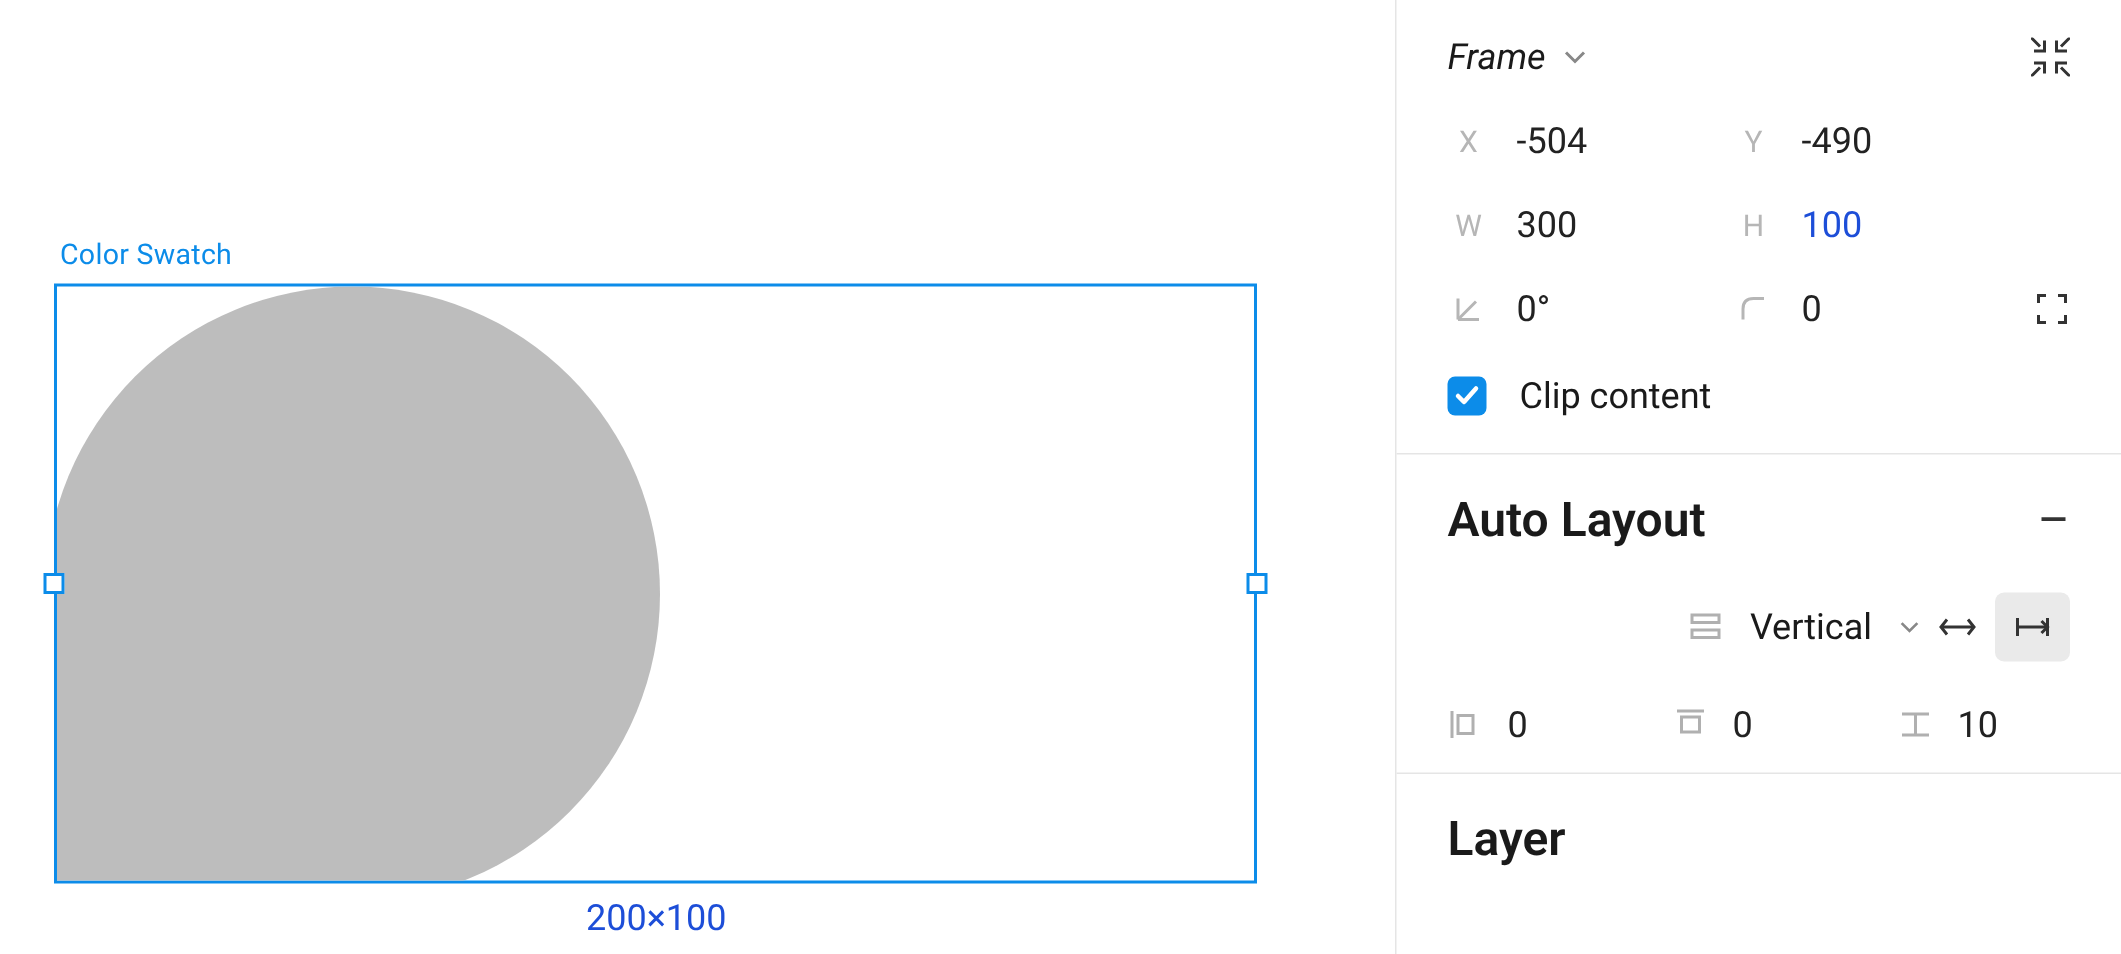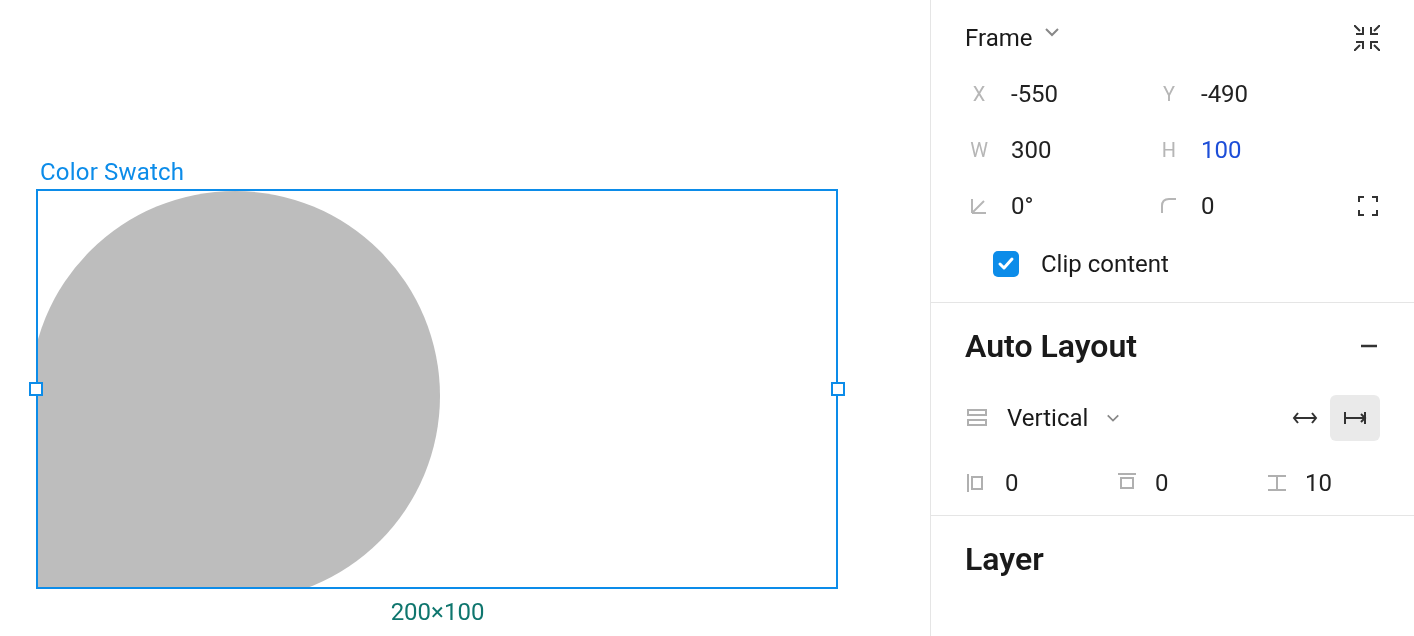--- a/index.html
+++ b/index.html
@@ -30,21 +30,21 @@
     flex-direction: column;
     font-size: 22px;
   }
 
   
   .sel-label {
     position: absolute;
     left: 40px;
     top: 158px;
     color: #0c8ce9;
-    font-size: 24px;
+    font-size: 19px;
     letter-spacing: .2px;
   }
   .sel-frame {
     position: absolute;
     left: 36px;
     top: 189px;
     width: 802px;
     height: 400px;
     border: 2px solid #0c8ce9;
     background: #ffffff;
@@ -68,37 +68,37 @@
     border: 2px solid #0c8ce9;
   }
   .handle.left  { left: 29px;  top: 382px; }
   .handle.right { left: 831px; top: 382px; }
   .sel-dims {
     position: absolute;
     left: 0;
     width: 875px;
     text-align: center;
     top: 598px;
-    color: #0f766e;
+    color: #1d4ed8;
     font-size: 24px;
   }
 
   
   .section {
     border-bottom: 1px solid #e5e5e5;
     padding: 24px 34px 24px 34px;
   }
   .section.tight { padding-bottom: 18px; }
   .section.nolower { border-bottom: none; padding-bottom: 0; }
 
   .row { display: flex; align-items: center; }
   .row + .row { margin-top: 28px; }
   .row.header { justify-content: space-between; margin-bottom: 26px; }
 
-  .hdr-left { display: flex; align-items: flex-start; gap: 12px; }
+  .hdr-left { display: flex; align-items: center; gap: 12px; font-style: italic; }
   .hdr-title { font-size: 24px; }
   .chev { color: #888; }
 
   .field {
     display: flex;
     align-items: center;
     gap: 18px;
     width: 190px;
   }
   .field .lab {
@@ -110,35 +110,35 @@
     justify-content: center;
   }
   .field .val {
     color: #222;
     font-size: 24px;
   }
   .field.dim .val { color: #1d4ed8; }
 
   .corner-btn { margin-left: auto; color: #333; }
 
-  .check-row { display: flex; align-items: center; gap: 22px; margin-left: 28px; }
+  .check-row { display: flex; align-items: center; gap: 22px; }
   .checkbox {
     width: 26px;
     height: 26px;
     border-radius: 5px;
     background: #0c8ce9;
     display: flex;
     align-items: center;
     justify-content: center;
   }
   .checkbox svg { display: block; }
 
   .sec-title { font-size: 32px; font-weight: 600; }
 
-  .al-row1 { display:flex; align-items:center; justify-content: space-between; margin-top: 30px; }
+  .al-row1 { display:flex; align-items:center; justify-content: flex-end; margin-top: 30px; }
   .al-dir { display:flex; align-items:center; gap: 18px; }
   .al-dir .icon { color:#888; }
   .al-dir .txt { font-size: 24px; }
 
   .al-modes { display:flex; align-items:center; gap: 0; }
   .al-modes .mode {
     width: 50px; height: 46px;
     display:flex; align-items:center; justify-content:center;
     border-radius: 6px;
     color:#333;
@@ -189,21 +189,21 @@
             <path d="M24 9 L17 9 L17 2 M20 6 L26 0"></path>
             <path d="M2 17 L9 17 L9 24 M6 20 L0 26"></path>
             <path d="M24 17 L17 17 L17 24 M20 20 L26 26"></path>
           </svg>
         </span>
       </div>
 
       <div class="row">
         <div class="field">
           <span class="lab">X</span>
-          <span class="val">-550</span>
+          <span class="val">-504</span>
         </div>
         <div class="field">
           <span class="lab">Y</span>
           <span class="val">-490</span>
         </div>
       </div>
 
       <div class="row">
         <div class="field">
           <span class="lab">W</span>

